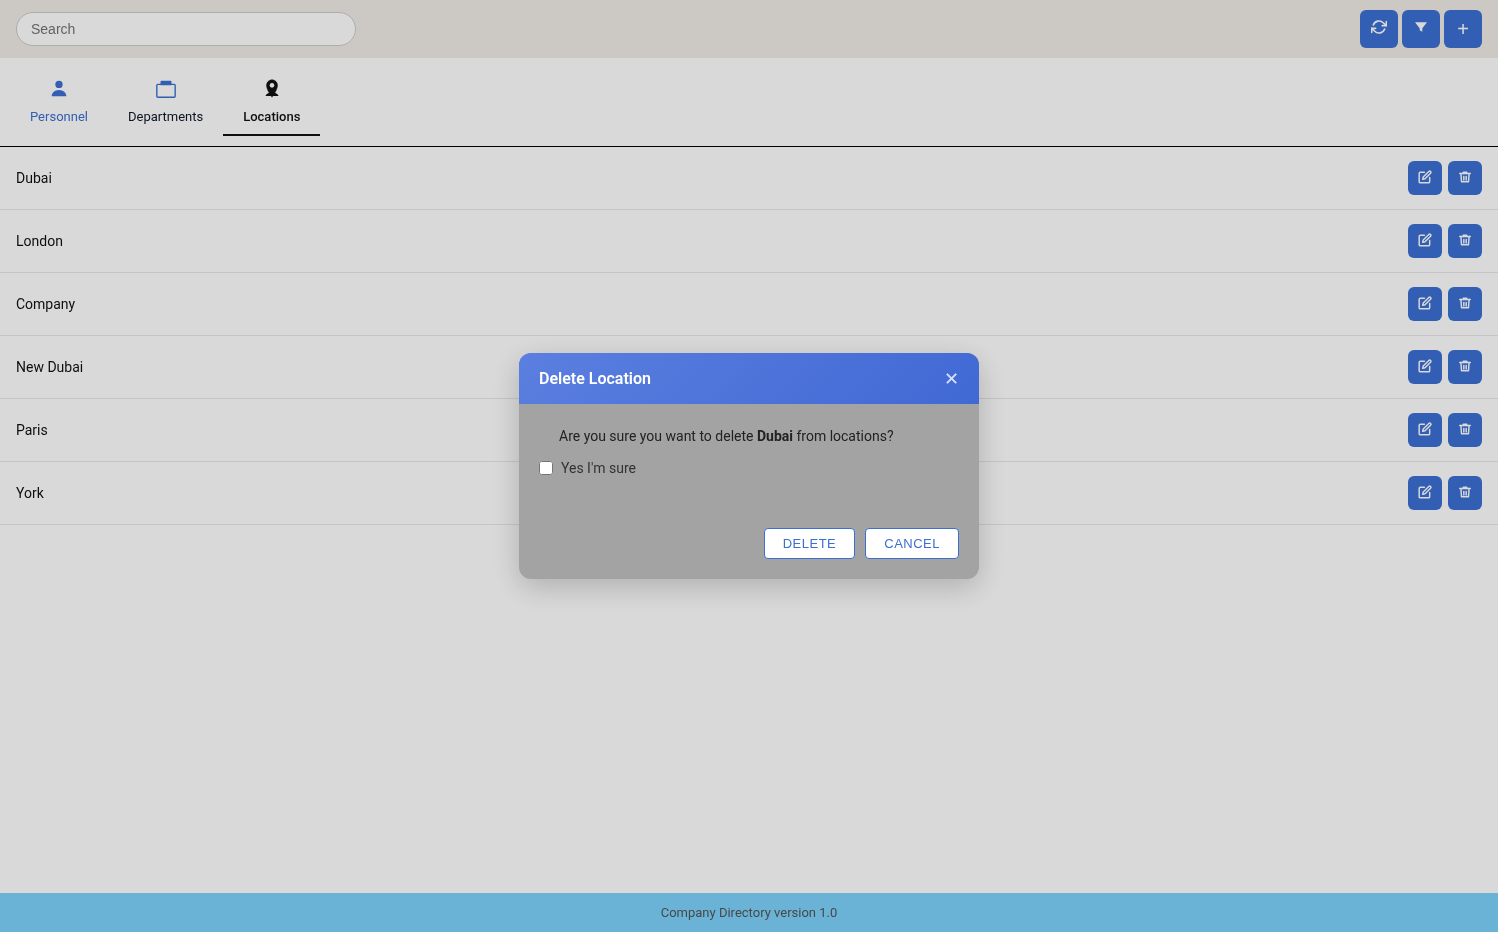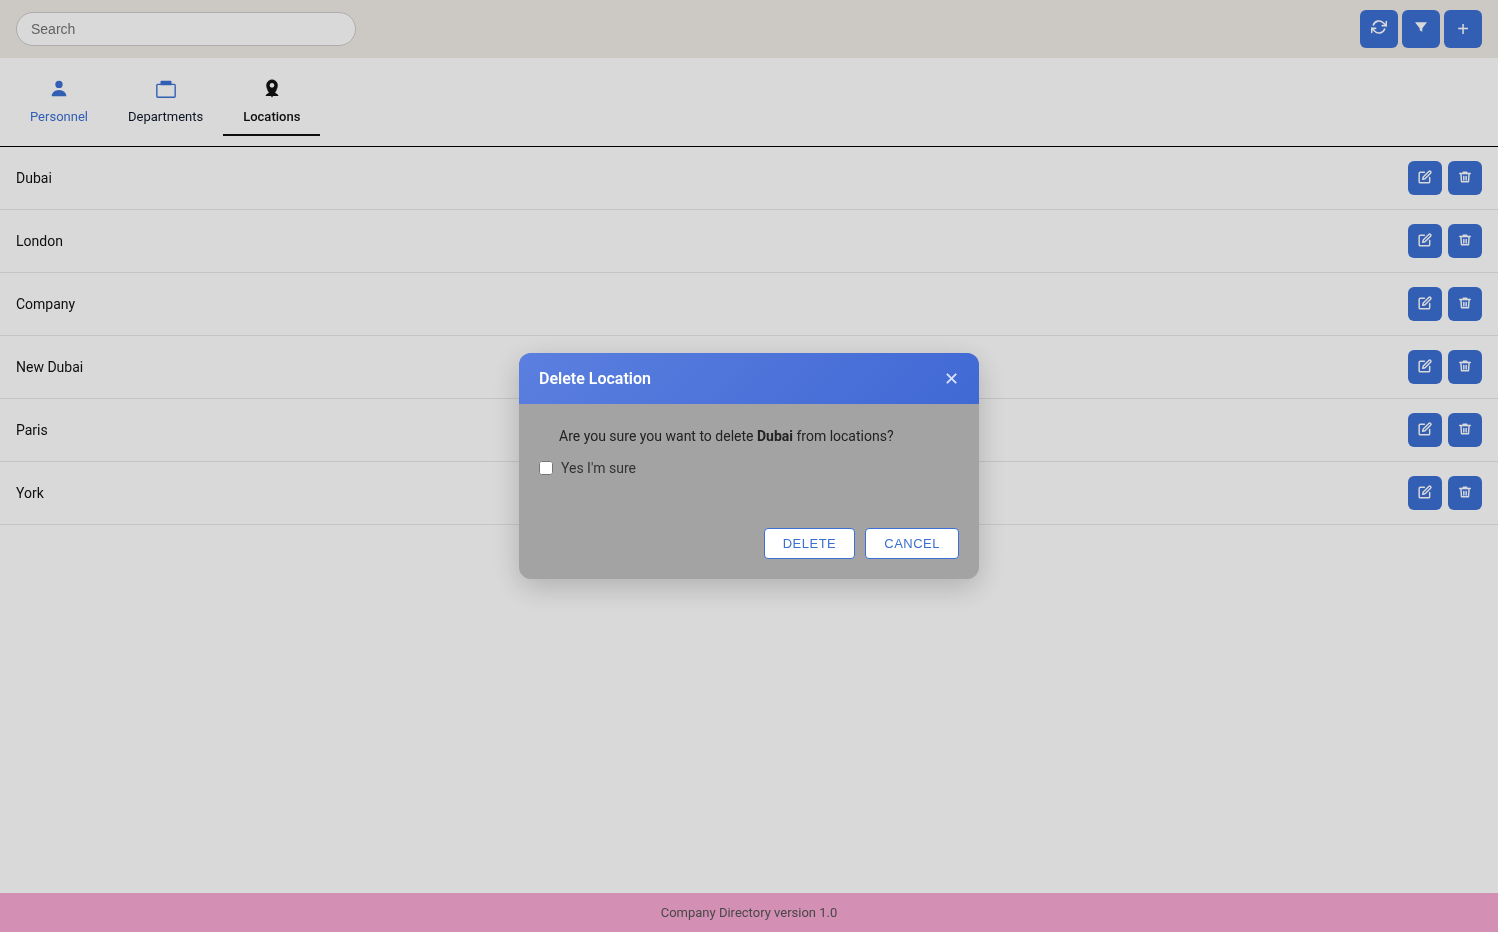--- a/index.html
+++ b/index.html
@@ -119,21 +119,21 @@
       background: #3b6fd4;
       color: white;
       font-size: 14px;
       cursor: pointer;
       display: flex;
       align-items: center;
       justify-content: center;
     }
 
     .footer {
-      background: #f9a8d4;
+      background: #7dd3fc;
       text-align: center;
       padding: 12px;
       font-size: 13px;
       color: #555;
     }
 
     
     .modal-overlay {
       position: fixed;
       top: 0; left: 0; right: 0; bottom: 0;

